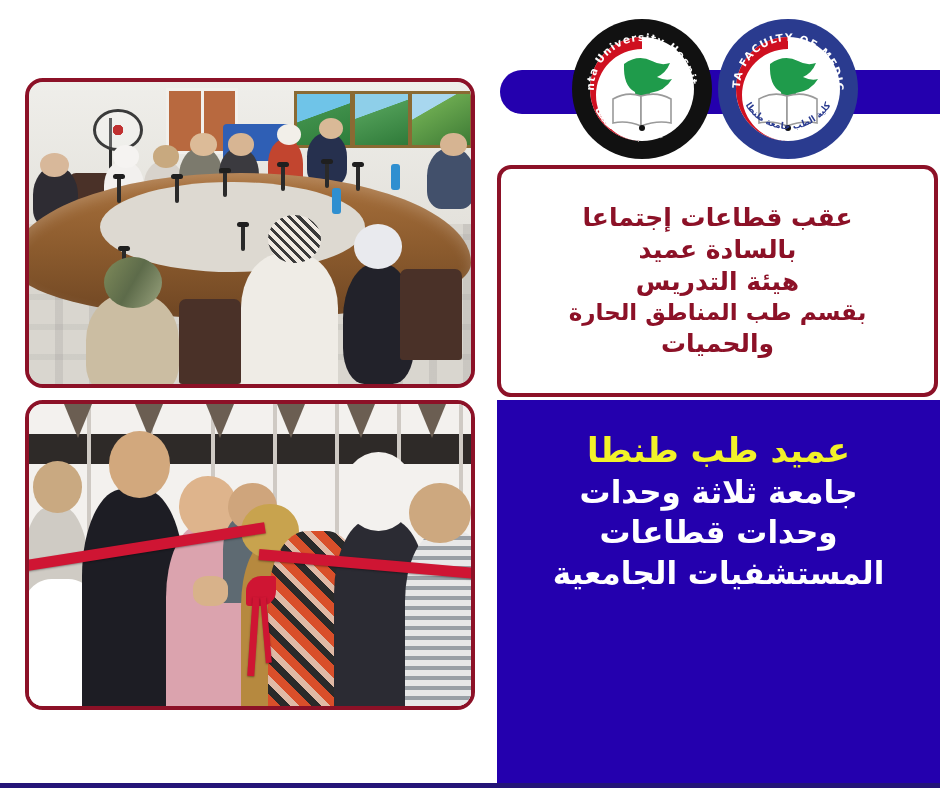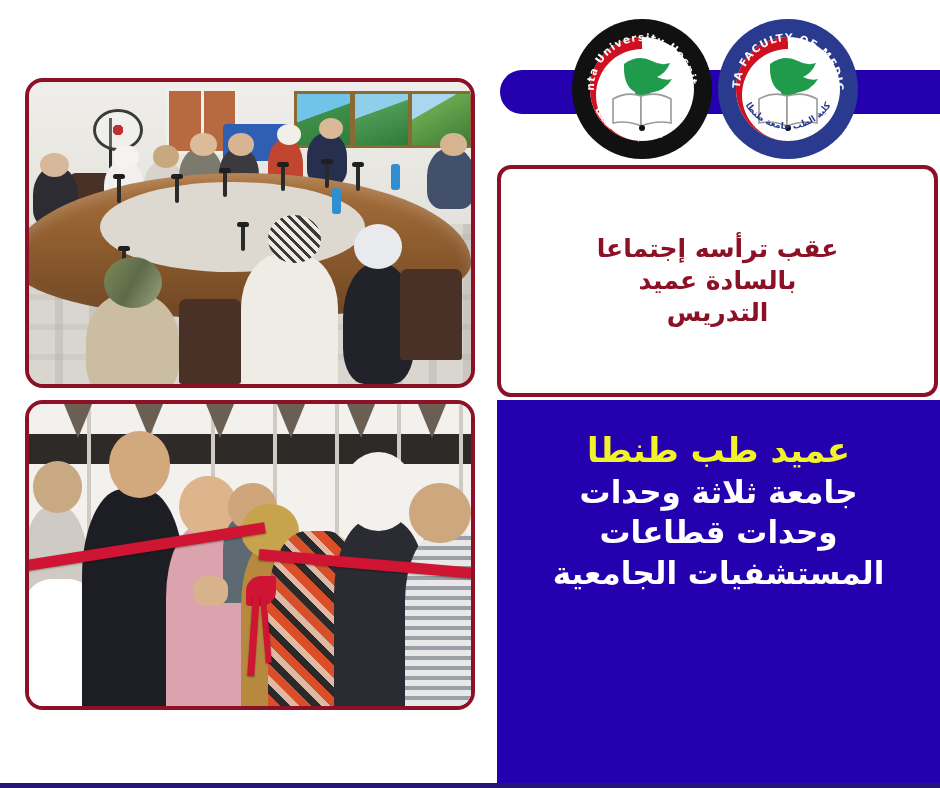--- a/index.html
+++ b/index.html
@@ -290,23 +290,25 @@
           <textPath href="#fac-arc-top" startOffset="50%" text-anchor="middle">TANTA FACULTY OF MEDICINE</textPath>
         </text>
         <path id="fac-arc-bottom" d="M24 73 A50 50 0 0 0 122 73" fill="none"></path>
         <text font-size="9" font-weight="bold" fill="#2a3b8f">
           <textPath href="#fac-arc-bottom" startOffset="50%" text-anchor="middle">كلية الطب جامعة طنطا</textPath>
         </text>
       </svg>
     </div>
 
     <div class="headline-box">
-      <div class="headline-line">عقب ترأسه إجتماعا</div>
+      <div class="headline-line">عقب قطاعات إجتماعا</div>
       <div class="headline-line">بالسادة عميد</div>
-      <div class="headline-line">التدريس</div>
+      <div class="headline-line">هيئة التدريس</div>
+      <div class="headline-line small">بقسم طب المناطق الحارة</div>
+      <div class="headline-line">والحميات</div>
     </div>
 
     <div class="blue-panel">
       <div class="panel-line accent">عميد طب طنطا</div>
       <div class="panel-line body">جامعة ثلاثة وحدات</div>
       <div class="panel-line body">وحدات قطاعات</div>
       <div class="panel-line body">المستشفيات الجامعية</div>
     </div>
   </div>
 

